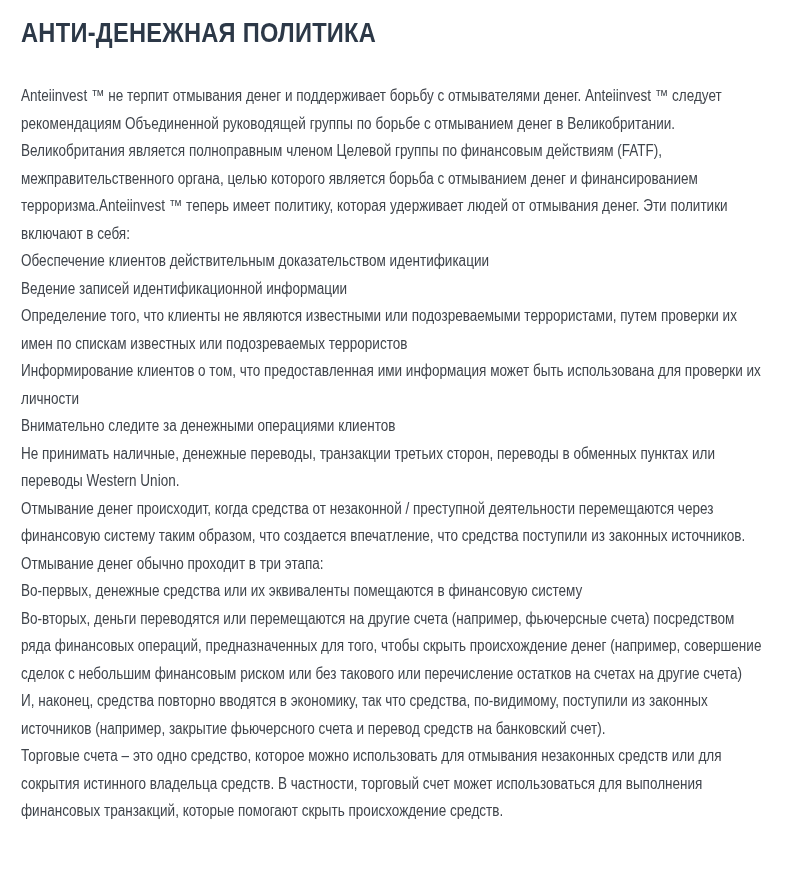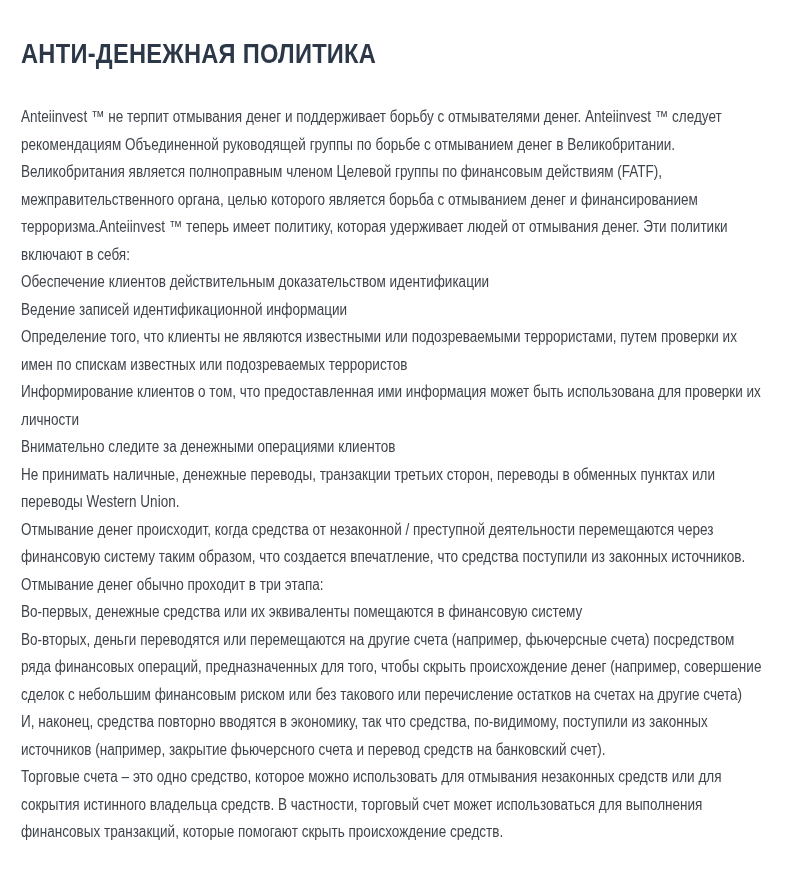--- a/index.html
+++ b/index.html
@@ -8,21 +8,20 @@
       background: #ffffff;
     }
     body {
       width: 791px;
       height: 885px;
       overflow: hidden;
       font-family: "Liberation Sans", "DejaVu Sans", sans-serif;
     }
     .page {
       padding: 16px 0 0 21px;
-      margin-top: 21px;
     }
     
     .scale-wrap {
       width: 880px;
       transform: scaleX(0.845);
       transform-origin: left top;
     }
     h1.page-title {
       margin: 0 0 32px 0;
       font-size: 28px;

